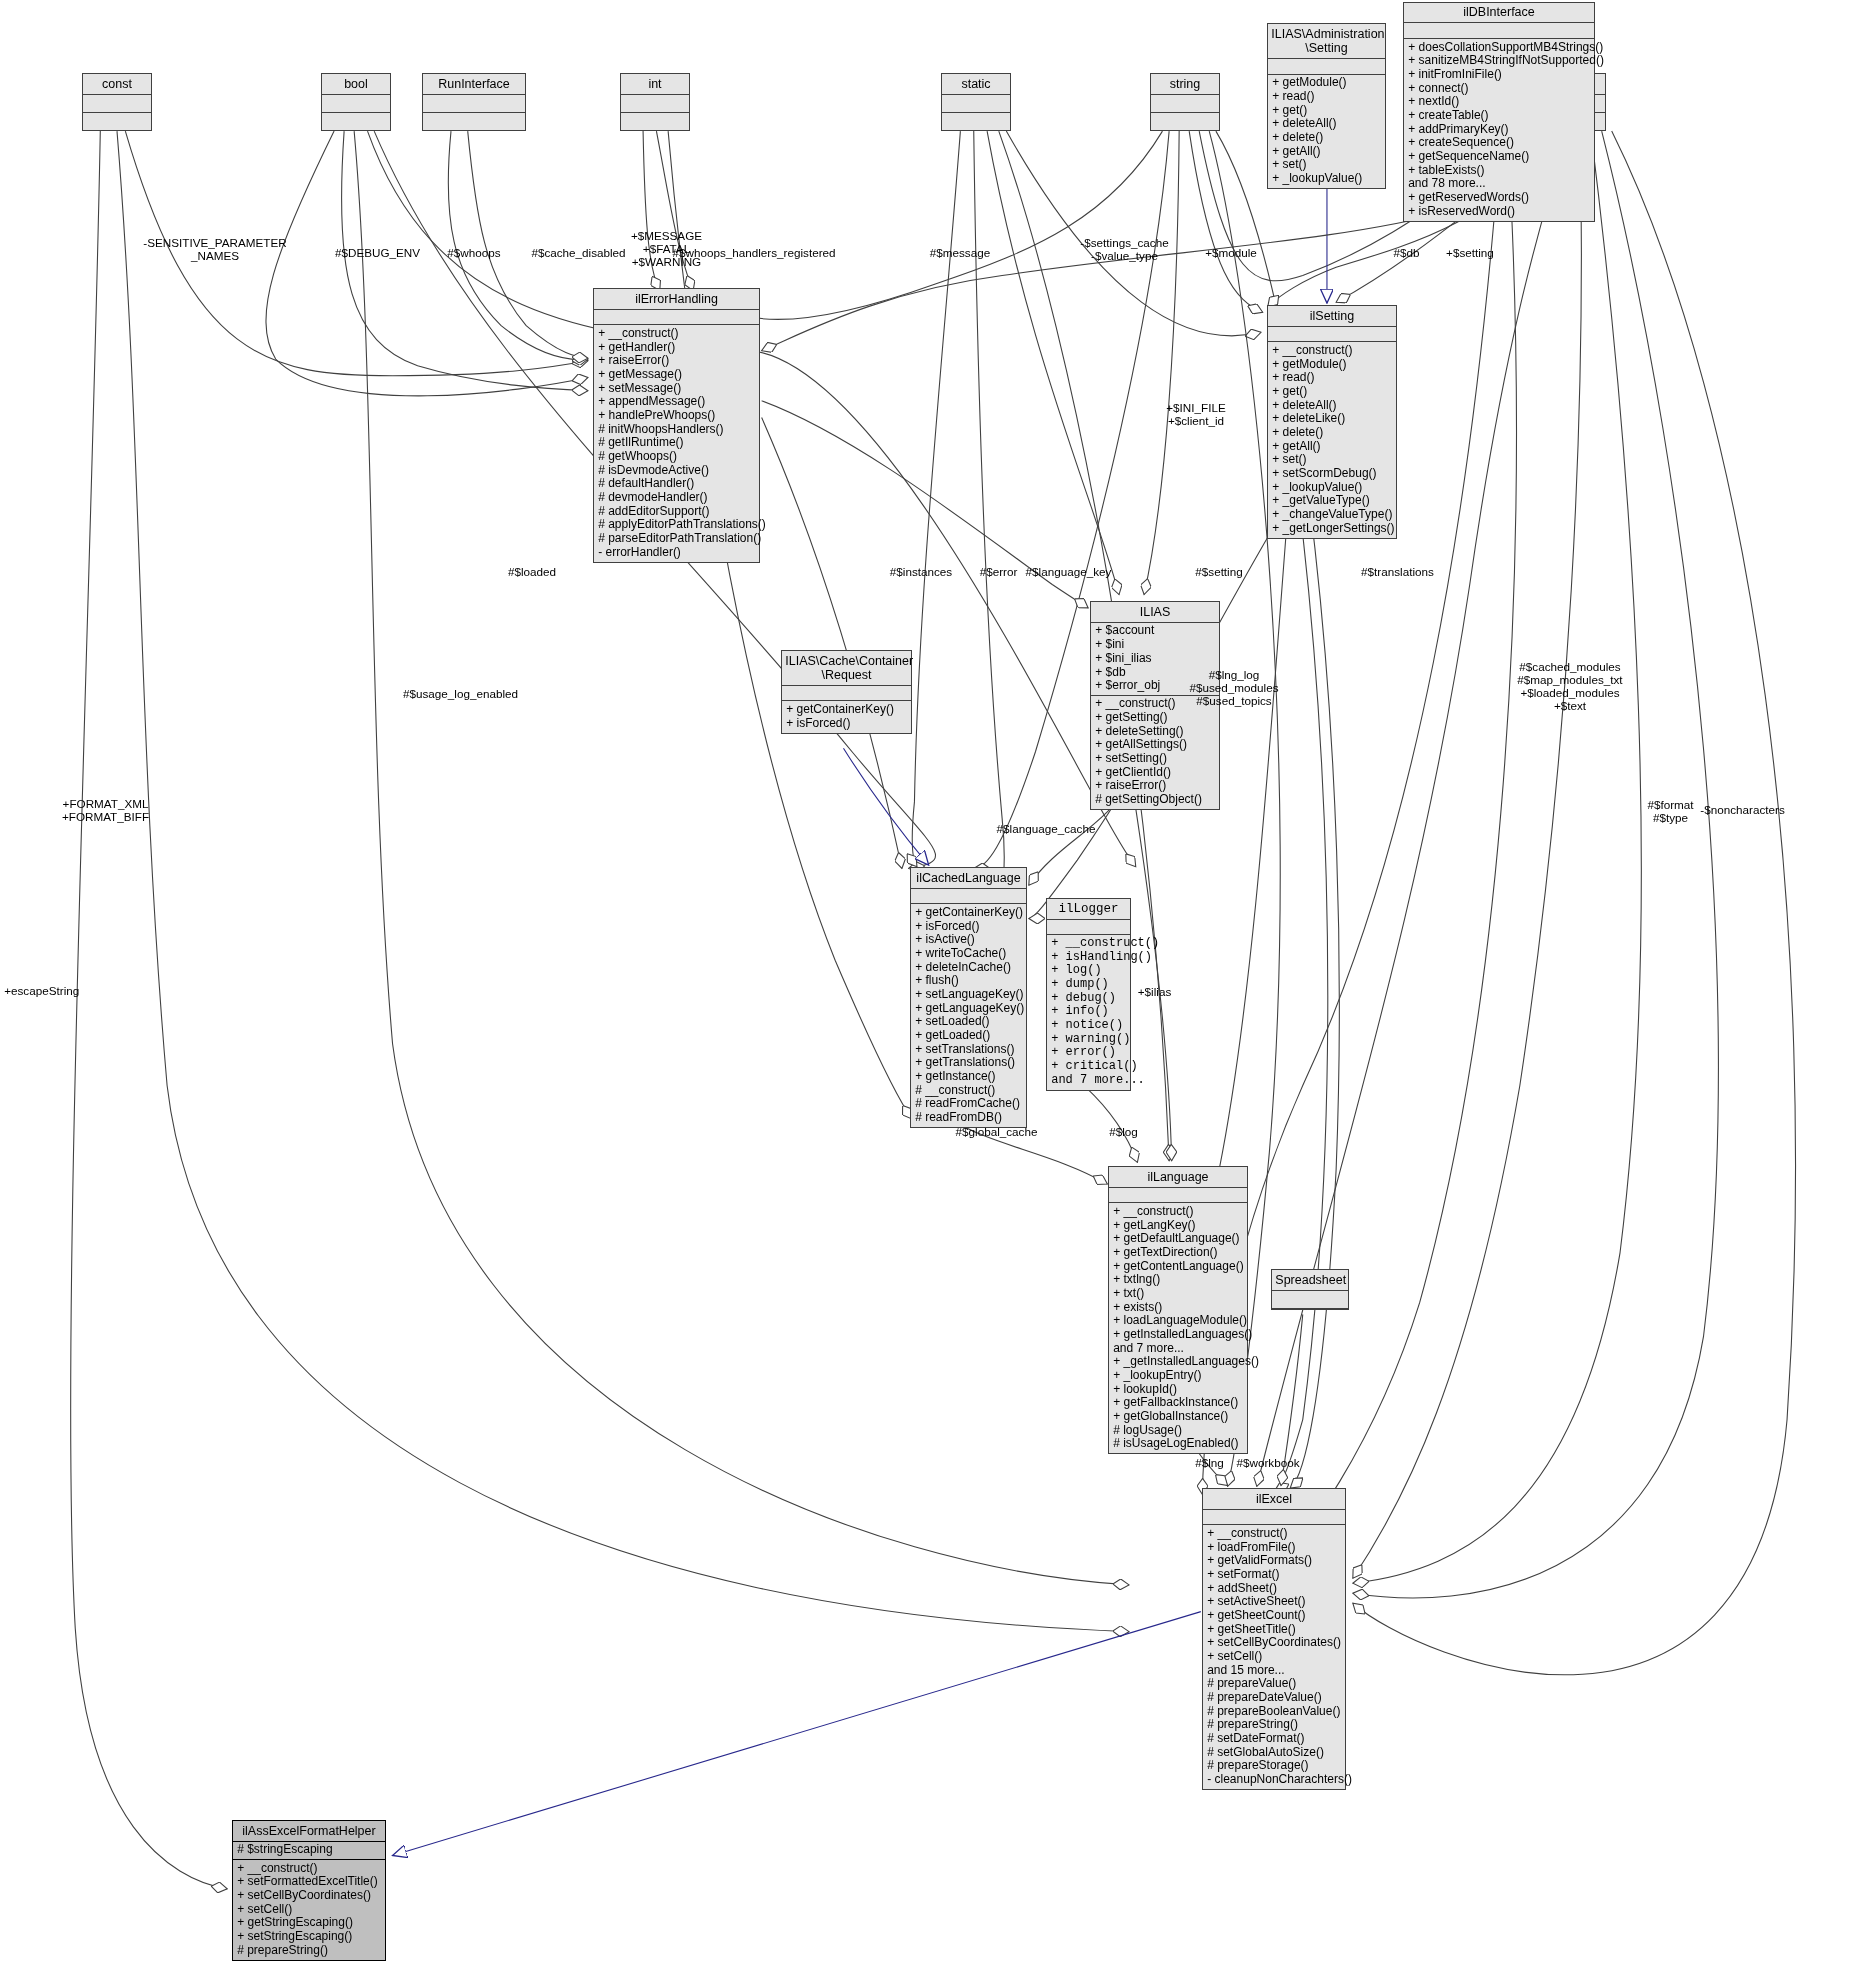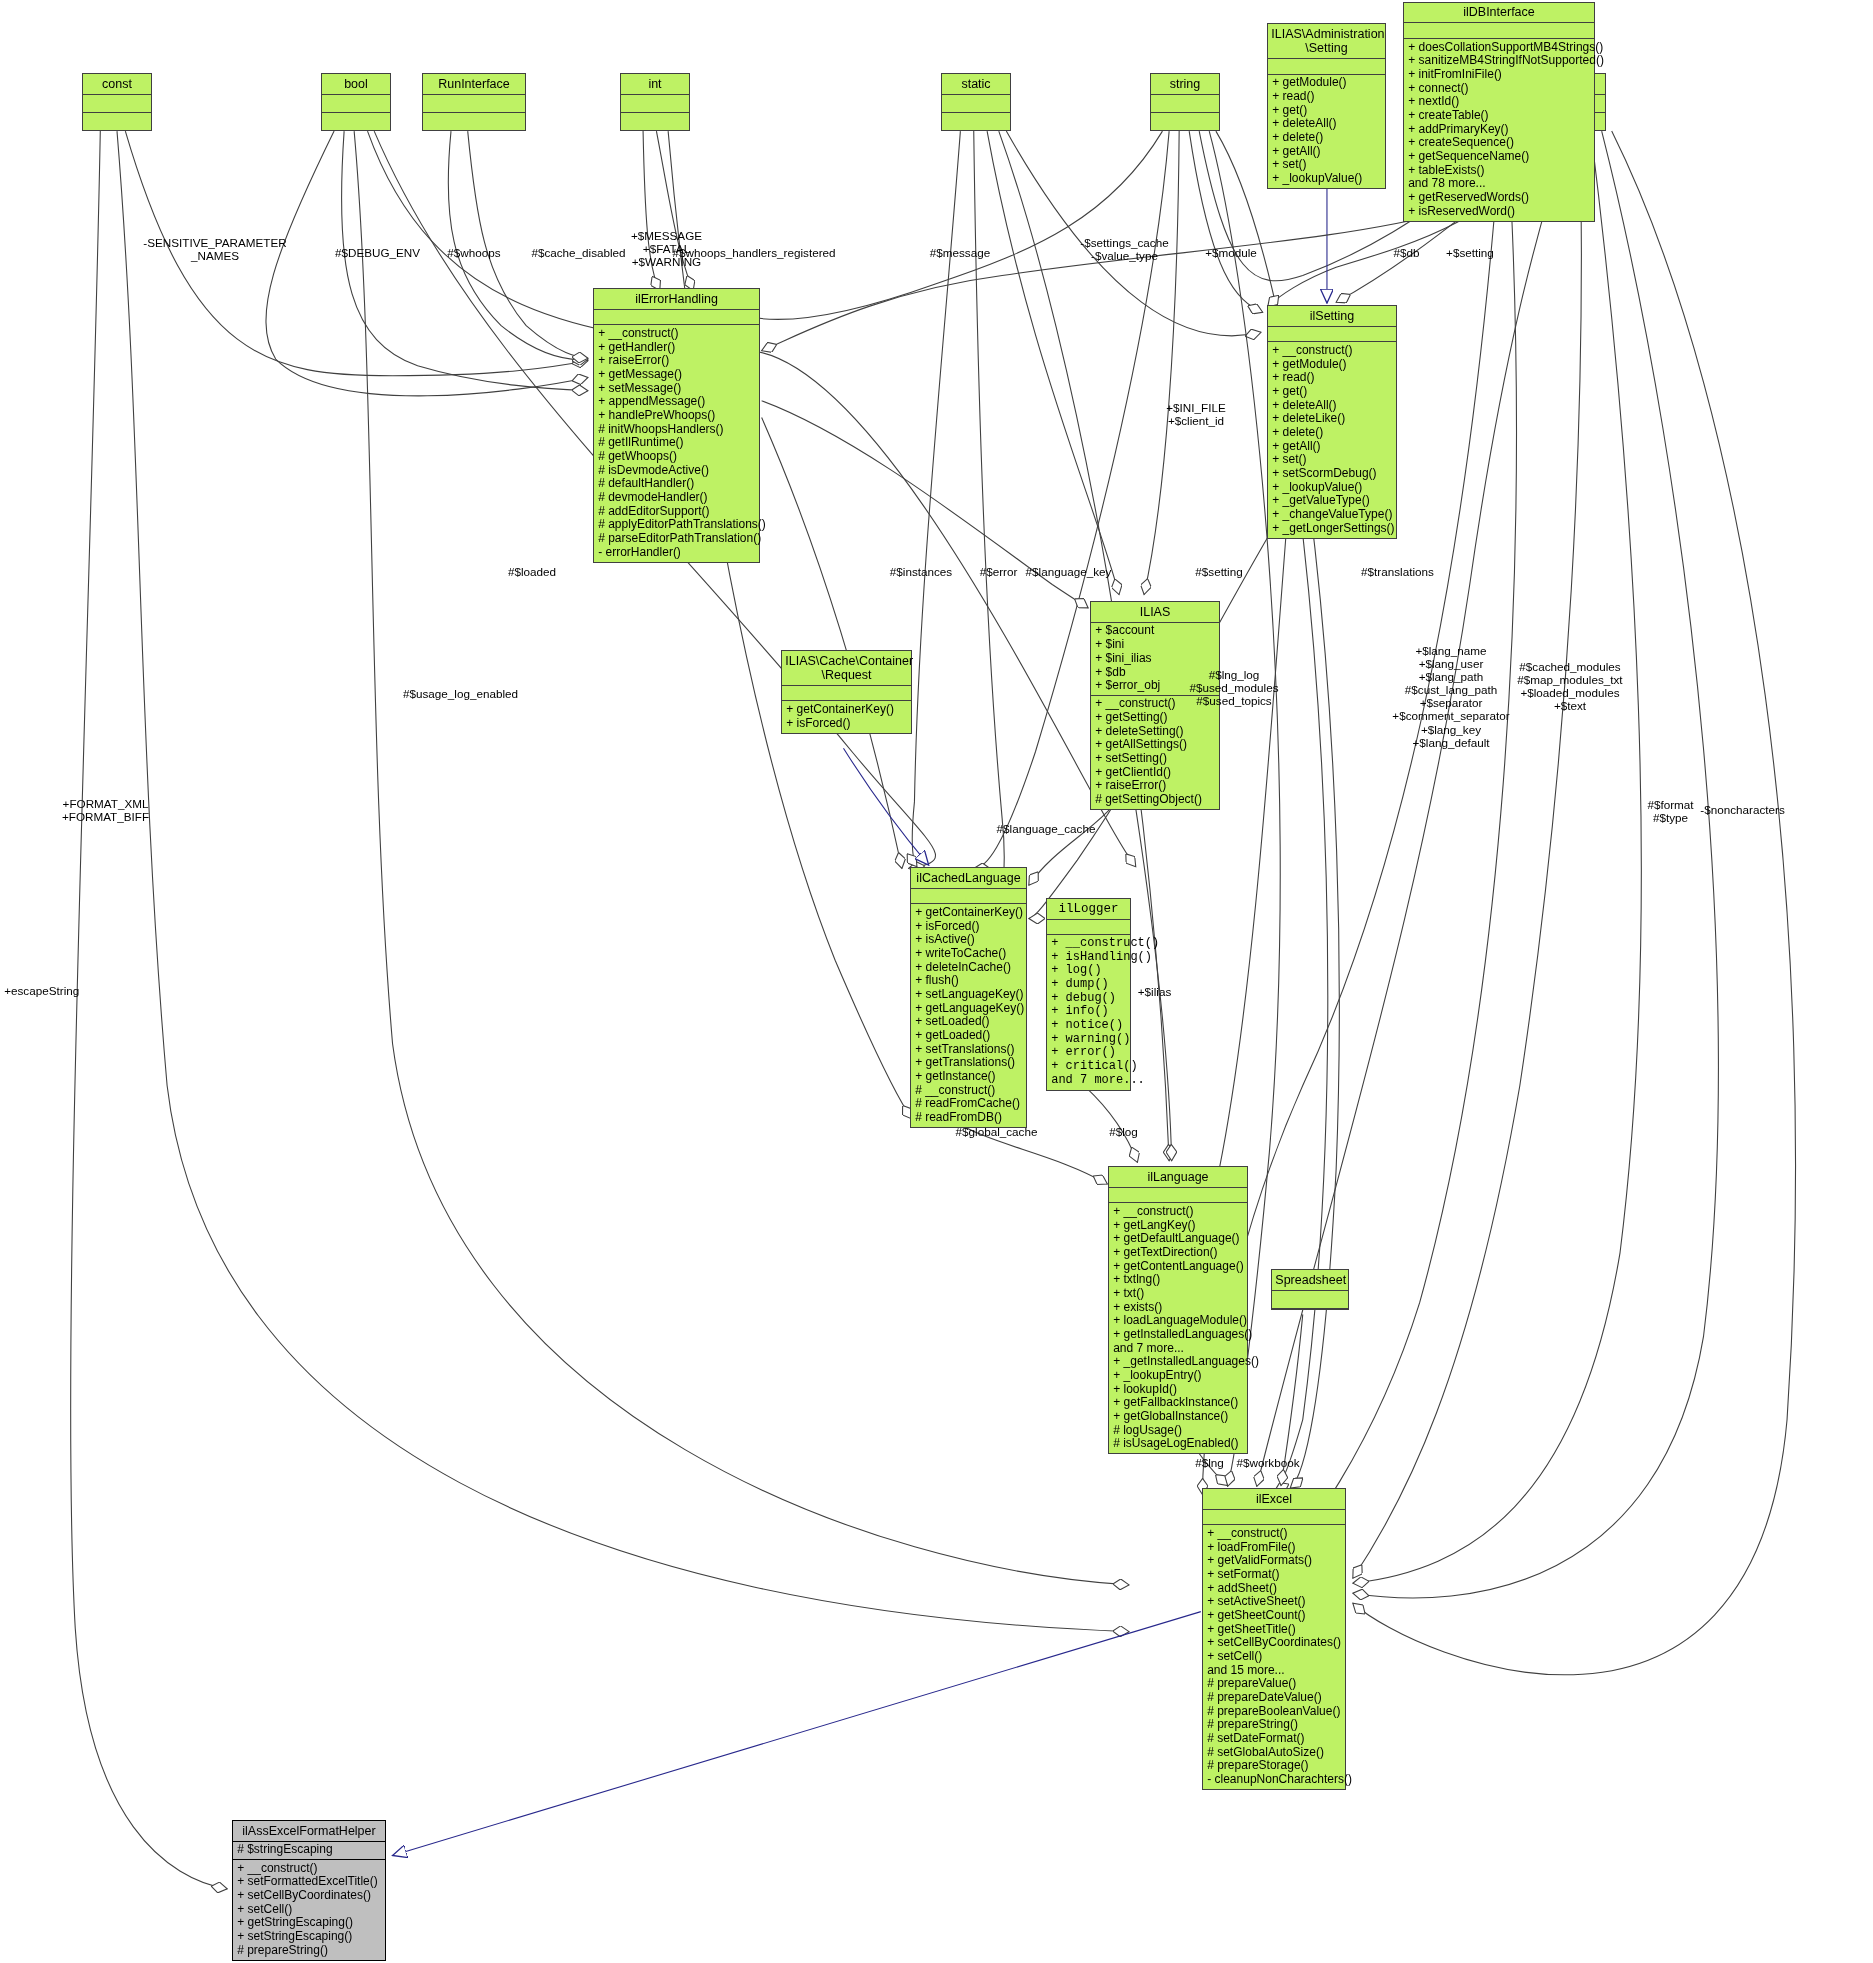--- a/index.html
+++ b/index.html
@@ -1,20 +1,20 @@
 <!DOCTYPE html>
 <html style="font-size:13.4px"><head>
 <meta charset="utf-8">
 <style>
   html,body{margin:0;padding:0;background:#fff;}
   body{font-family:"Liberation Sans","DejaVu Sans",sans-serif;}
   #canvas{position:relative;width:1874px;height:1964px;background:#fff;overflow:hidden;}
   svg.edges{position:absolute;left:0;top:0;width:1874px;height:1964px;pointer-events:none;}
 
-  .node{position:absolute;border:0.8px solid #404040;background:#bef264;box-sizing:border-box;}
+  .node{position:absolute;border:0.8px solid #404040;background:#e5e5e5;box-sizing:border-box;}
   .node .title{text-align:center;font-size:12.5px;color:#000;padding:2.5px 3.3px 3.3px 3.3px;line-height:1.12;border-bottom:0.8px solid #404040;white-space:pre-line;}
   .node .attrs{border-bottom:0.8px solid #404040;padding:1.7px 4.2px;min-height:11px;font-size:12px;line-height:1.14;}
   .node .ops{padding:1.7px 4.2px 2.5px 4.2px;font-size:12px;line-height:1.14;}
   .node .row{white-space:pre;}
   .node.simple .attrs{min-height:13.4px;}
   .node.simple .ops{min-height:13.4px;}
   .node.highlight{background:#bfbfbf;border:0.8px solid #000;}
   .node.highlight .title,.node.highlight .attrs,.node.highlight .ops{border-color:#000;}
 
   .elabel{position:absolute;font-size:11.7px;color:#000;line-height:1.12;white-space:pre-line;text-align:center;}
@@ -391,28 +391,20 @@
   <div class="elabel" style="left:532px;top:565px;width:92px;margin-left:-46px;">#$loaded</div>
   <div class="elabel" style="left:460px;top:687px;width:159px;margin-left:-79px;">#$usage_log_enabled</div>
   <div class="elabel" style="left:921px;top:565px;width:100px;margin-left:-50px;">#$instances</div>
   <div class="elabel" style="left:999px;top:565px;width:75px;margin-left:-38px;">#$error</div>
   <div class="elabel" style="left:1069px;top:565px;width:125px;margin-left:-63px;">#$language_key</div>
   <div class="elabel" style="left:1219px;top:565px;width:92px;margin-left:-46px;">#$setting</div>
   <div class="elabel" style="left:1397px;top:565px;width:117px;margin-left:-58px;">#$translations</div>
   <div class="elabel" style="left:1234px;top:668px;width:134px;margin-left:-67px;">#$lng_log
 #$used_modules
 #$used_topics</div>
-  <div class="elabel" style="left:1451px;top:644px;width:150px;margin-left:-75px;">+$lang_name
-+$lang_user
-+$lang_path
-#$cust_lang_path
-+$separator
-+$comment_separator
-+$lang_key
-+$lang_default</div>
   <div class="elabel" style="left:1570px;top:660px;width:134px;margin-left:-67px;">#$cached_modules
 #$map_modules_txt
 +$loaded_modules
 +$text</div>
   <div class="elabel" style="left:1671px;top:798px;width:83px;margin-left:-42px;">#$format
 #$type</div>
   <div class="elabel" style="left:1743px;top:803px;width:125px;margin-left:-63px;">-$noncharacters</div>
   <div class="elabel" style="left:106px;top:797px;width:125px;margin-left:-63px;">+FORMAT_XML
 +FORMAT_BIFF</div>
   <div class="elabel" style="left:4.2px;top:984px;width:100px;text-align:left;">+escapeString</div>

